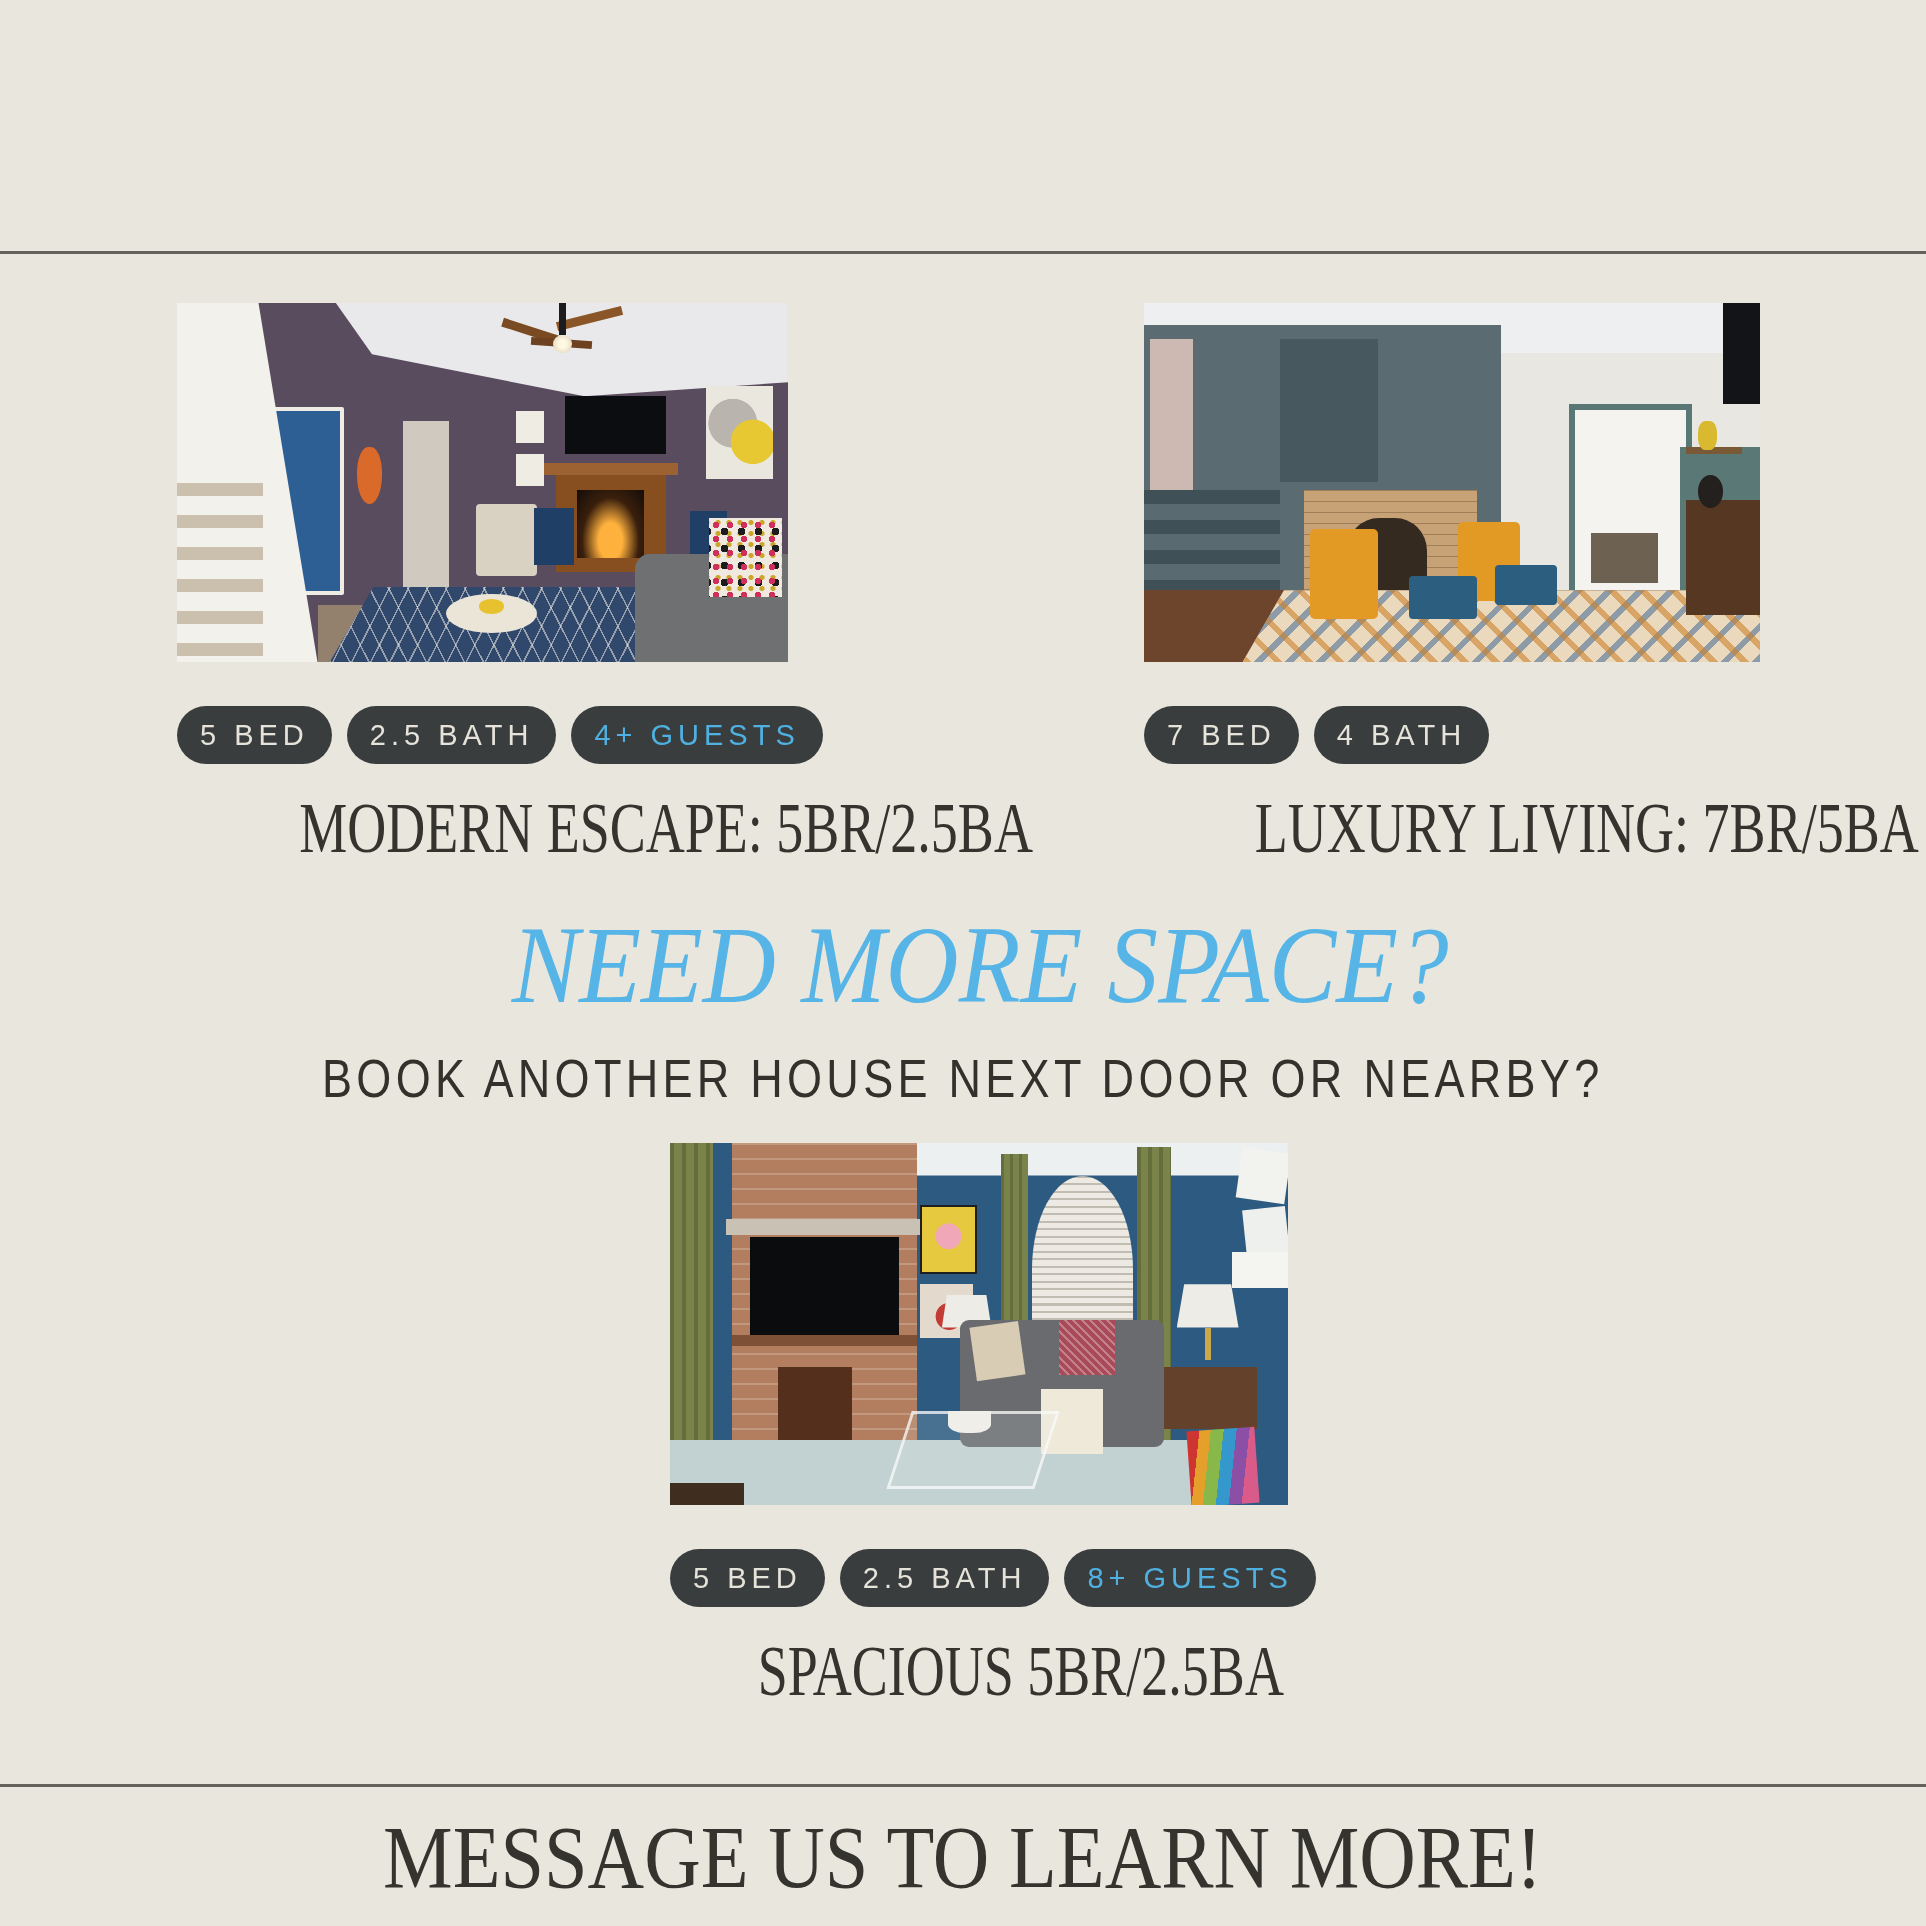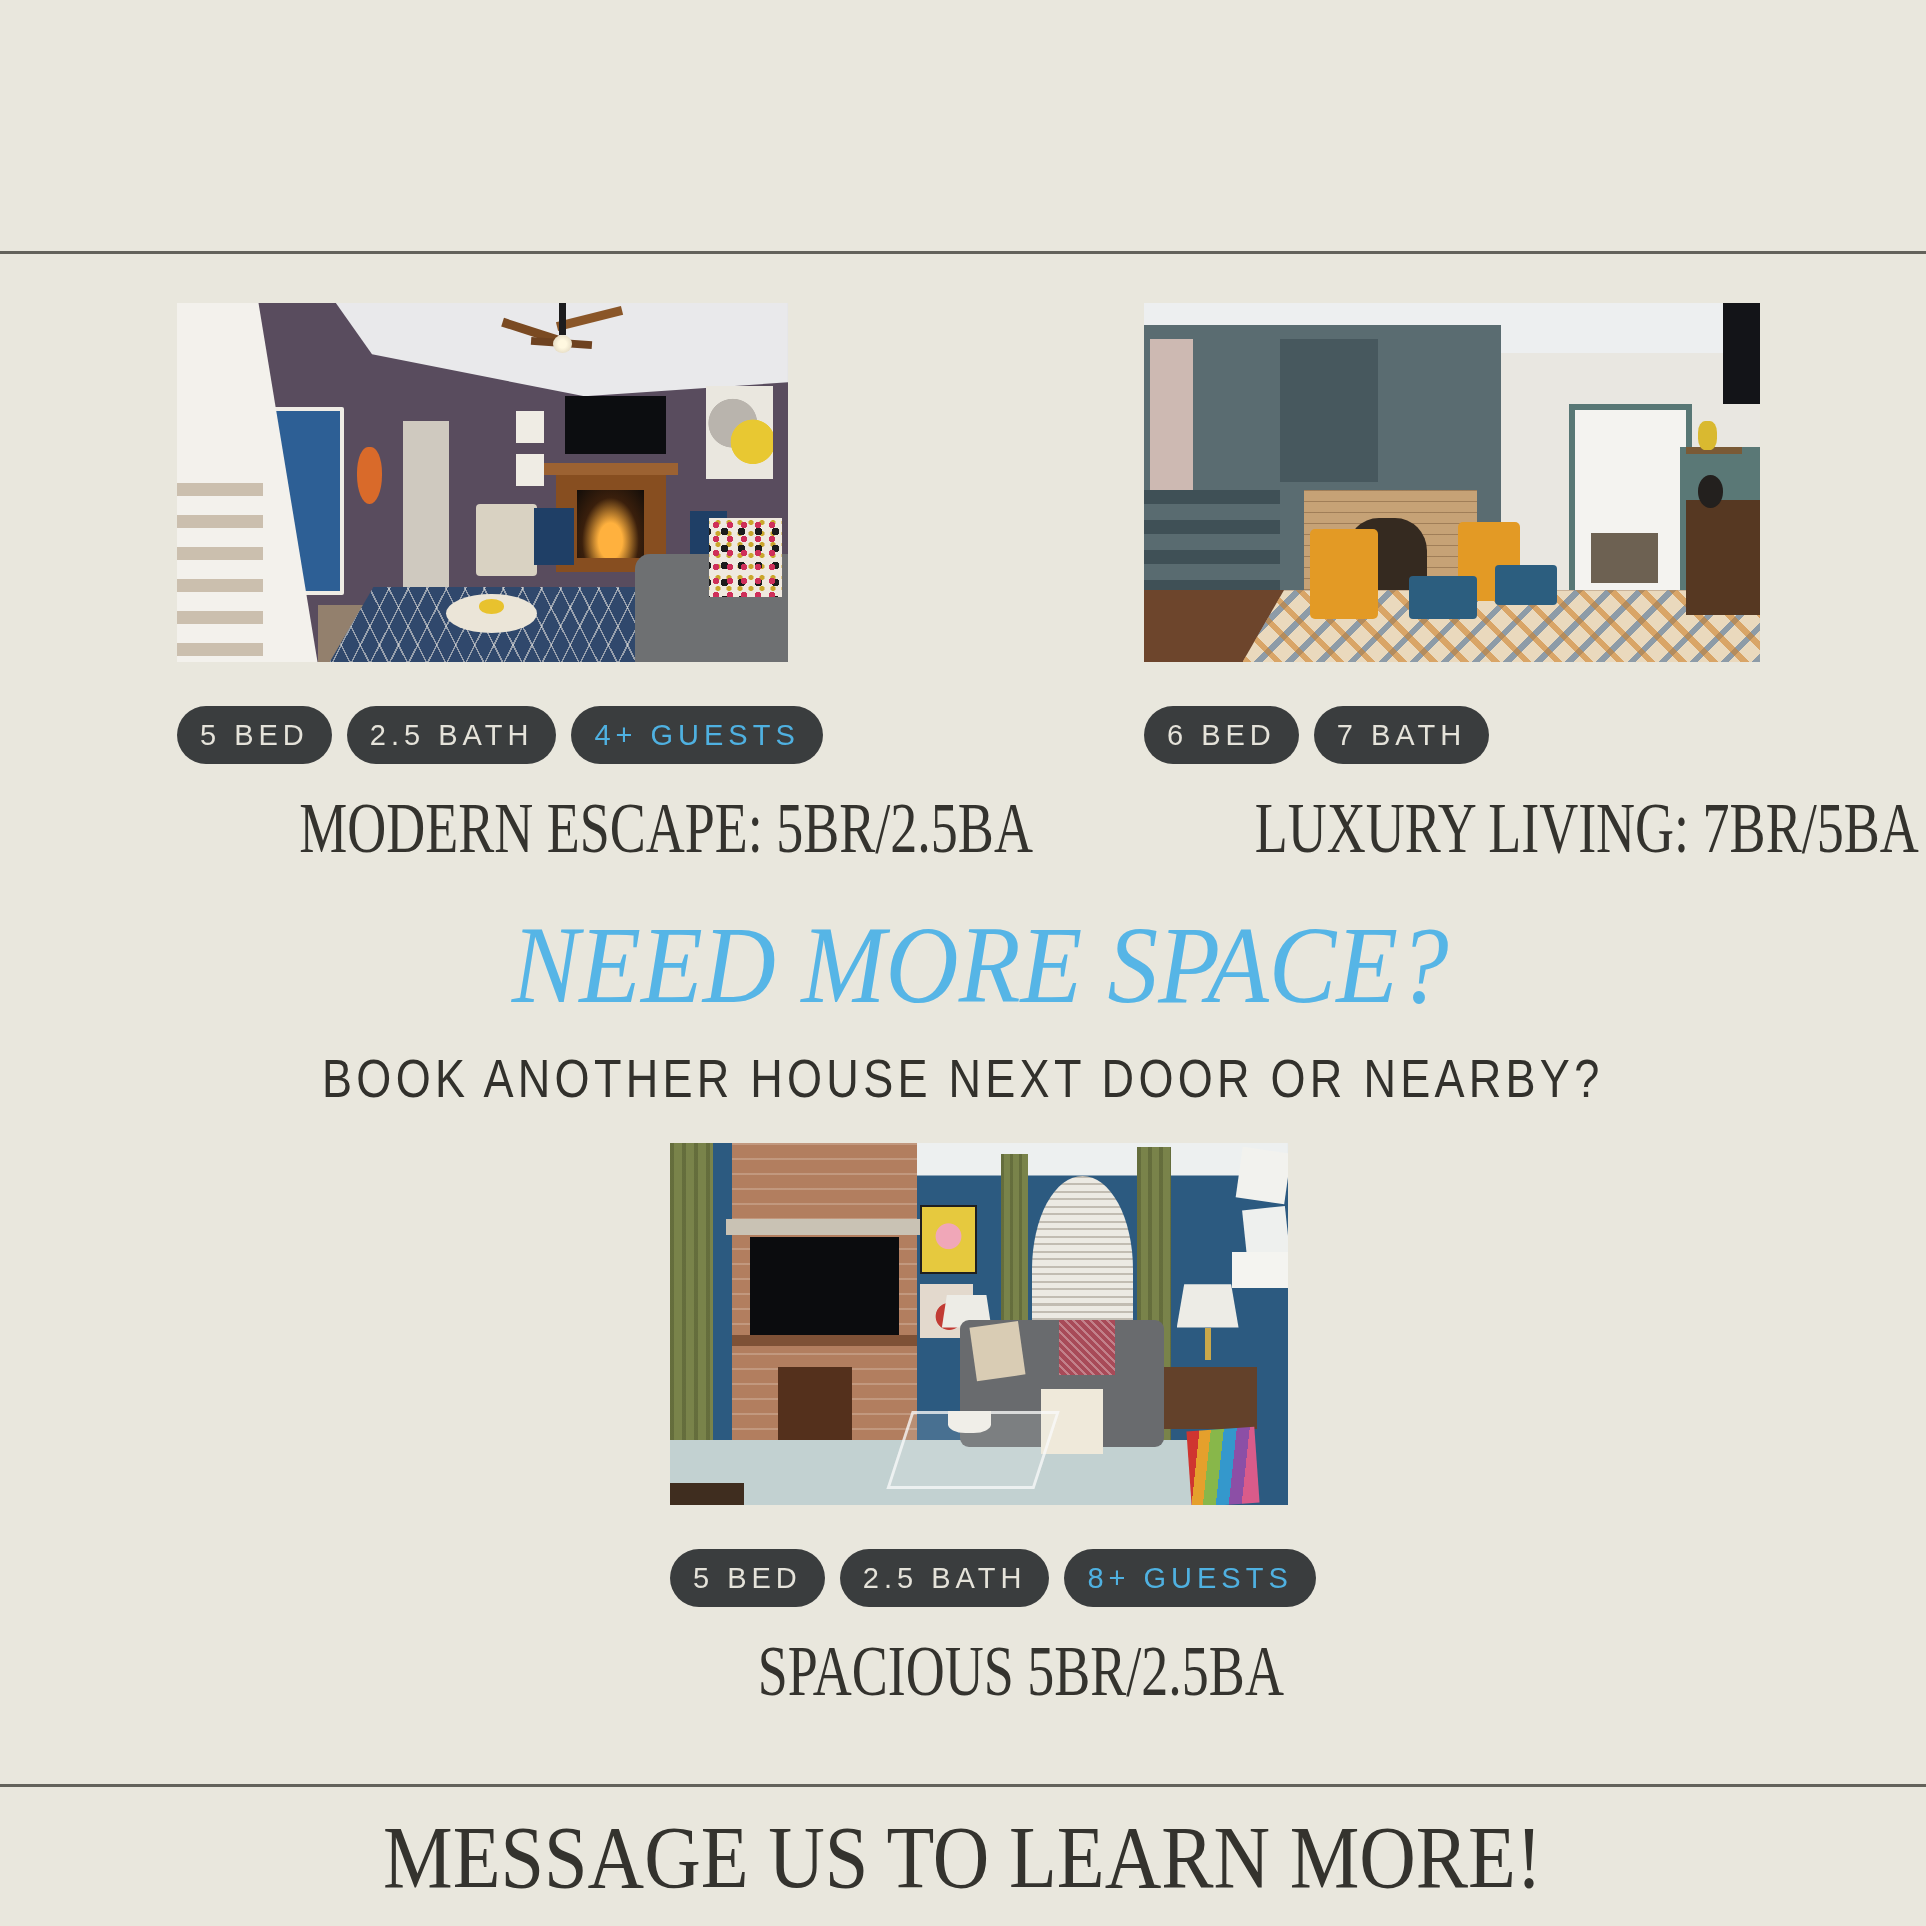--- a/index.html
+++ b/index.html
@@ -202,22 +202,22 @@
     <div class="p2-floor"></div>
     <div class="p2-rug"></div>
     <div class="p2-sideboard"></div>
     <div class="p2-decor"></div>
     <div class="p2-chair-a"></div>
     <div class="p2-chair-b"></div>
     <div class="p2-ott-a"></div>
     <div class="p2-ott-b"></div>
   </div>
   <div class="badges">
-    <span class="pill">6 BED</span>
-    <span class="pill">7 BATH</span>
+    <span class="pill">7 BED</span>
+    <span class="pill">4 BATH</span>
   </div>
   <h2 class="title"><span class="condense">LUXURY LIVING: 7BR/5BA</span></h2>
 </section>
 
 <div class="headline"><span class="condense">NEED MORE SPACE?</span></div>
 <div class="subheadline"><span class="condense">BOOK ANOTHER HOUSE NEXT DOOR OR NEARBY?</span></div>
 
 <section class="listing listing--center">
   <div class="photo photo--p3">
     <div class="p3-ceiling"></div>

